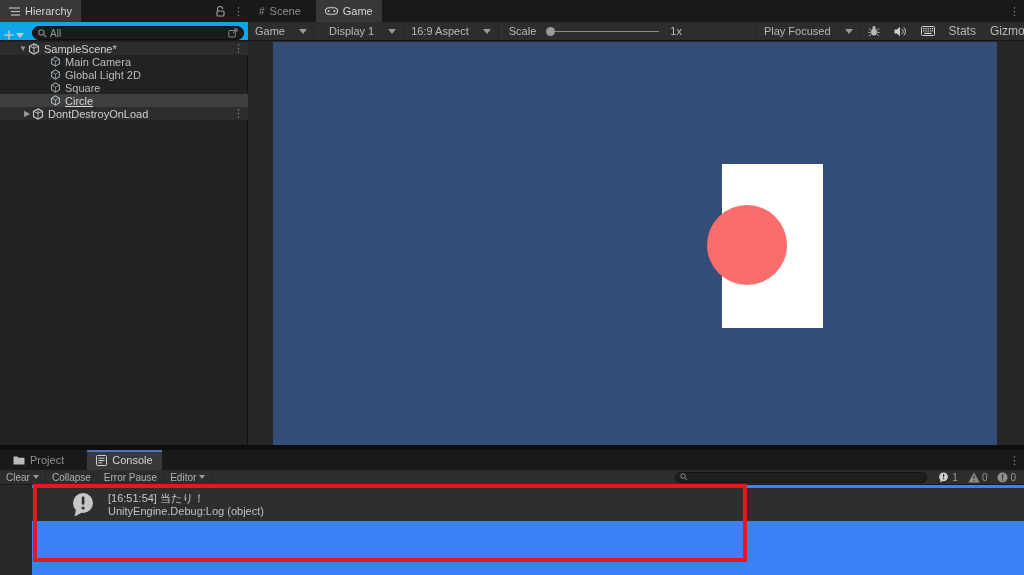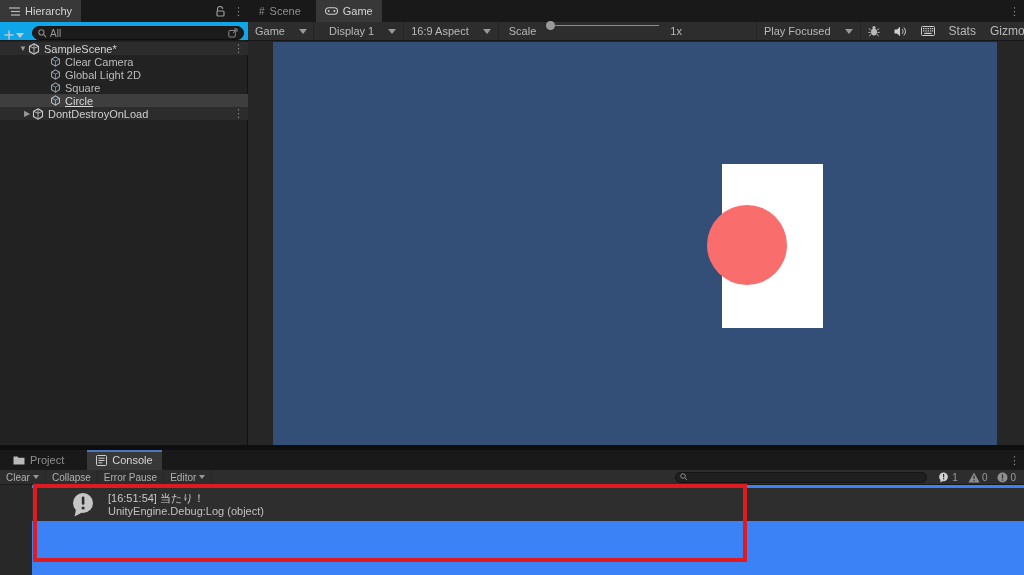--- a/index.html
+++ b/index.html
@@ -30,21 +30,21 @@
   .tree-row .obj-label { white-space:nowrap; }
   .tree-row .flex-spacer { flex:1; }
   .row-scene { background:#2c2c2c; }
   .row-selected { background:#3e3e3e; color:#d8d8d8;text-decoration:underline; }
 
   
   #game-tabstrip { left:248px; top:0; width:776px; height:22px; }
   #game-toolbar { position:absolute; left:248px; top:22px; width:776px; height:19px; background:#2d2d2d; border-bottom:1px solid #161616; display:flex; align-items:center; font-size:11px; color:#b9b9b9; }
   .tb-dd { display:flex; align-items:center; height:100%; padding:0 7px; gap:14px; border-right:1px solid #242424; }
   .tb-dd .lbl { white-space:nowrap; }
-  #scale-group { display:flex; align-items:flex-start; gap:11px; padding:0 10px; }
+  #scale-group { display:flex; align-items:center; gap:11px; padding:0 10px; }
   #scale-track { width:112px; height:1px; background:#8a8a8a; position:relative; }
   #scale-knob { position:absolute; left:-1px; top:-4px; width:9px; height:9px; border-radius:50%; background:#9a9a9a; }
   #game-viewport { position:absolute; left:248px; top:41px; width:776px; height:404px; background:#262626; }
   #game-render { position:absolute; left:25px; top:1px; width:724px; height:403px; }
   #game-square { position:absolute; left:449px; top:122px; width:101px; height:164px; }
   #game-circle { position:absolute; left:434px; top:163px; width:80px; height:80px; border-radius:50%; }
   #panel-divider { position:absolute; left:0; top:445px; width:1024px; height:5px; background:#0e0e0e; }
 
   
   #bottom-tabstrip { left:0; top:450px; width:1024px; height:20px; }
@@ -131,21 +131,21 @@
     </div>
 
     <div class="tree-row" style="top:55px">
       <span style="width:50px"></span>
       <span style="margin-right:4px">
         <svg width="11" height="11" viewBox="0 0 12 12">
             <path d="M6 1l4.3 2.5v5L6 11 1.7 8.5v-5z" fill="none" stroke="#9aa7b0" stroke-width="1.1"></path>
             <path d="M6 5.5L1.7 3.5M6 5.5l4.3-2M6 5.5V11" stroke="#9aa7b0" stroke-width="0.8" fill="none"></path>
           </svg>
       </span>
-      <span class="obj-label">Clear Camera</span>
+      <span class="obj-label">Main Camera</span>
     </div>
     <div class="tree-row" style="top:68px">
       <span style="width:50px"></span>
       <span style="margin-right:4px">
         <svg width="11" height="11" viewBox="0 0 12 12">
             <path d="M6 1l4.3 2.5v5L6 11 1.7 8.5v-5z" fill="none" stroke="#9aa7b0" stroke-width="1.1"></path>
             <path d="M6 5.5L1.7 3.5M6 5.5l4.3-2M6 5.5V11" stroke="#9aa7b0" stroke-width="0.8" fill="none"></path>
           </svg>
       </span>
       <span class="obj-label">Global Light 2D</span>

